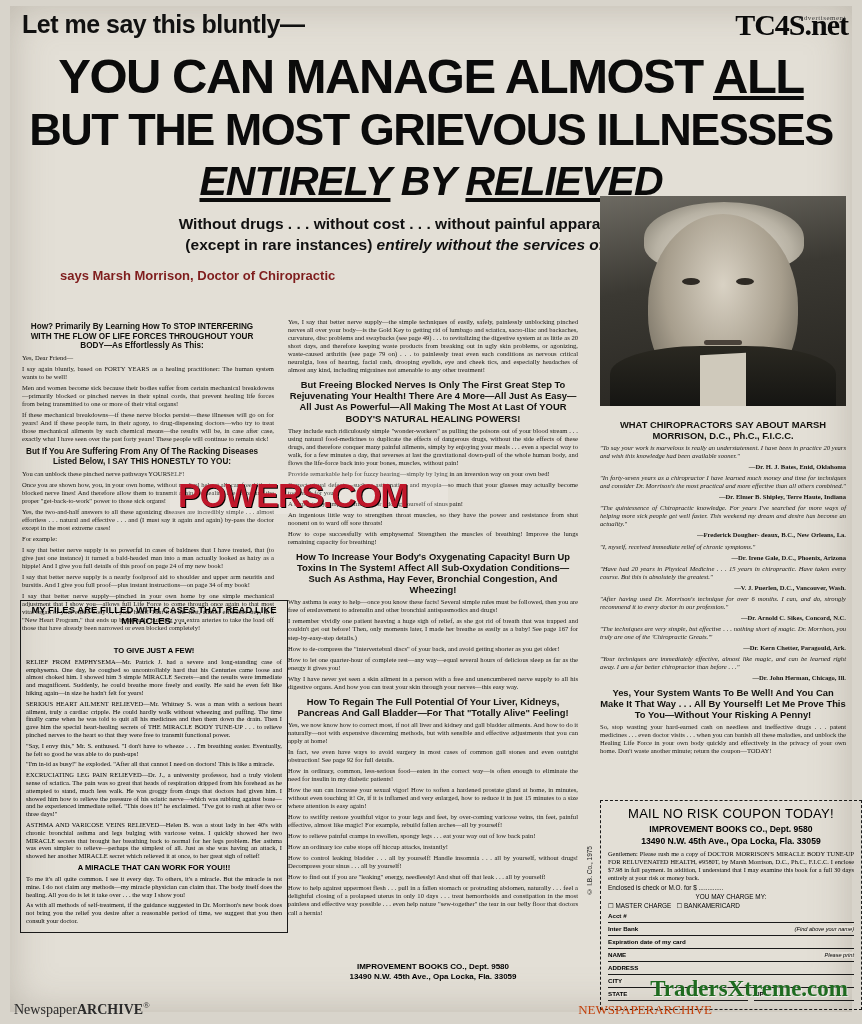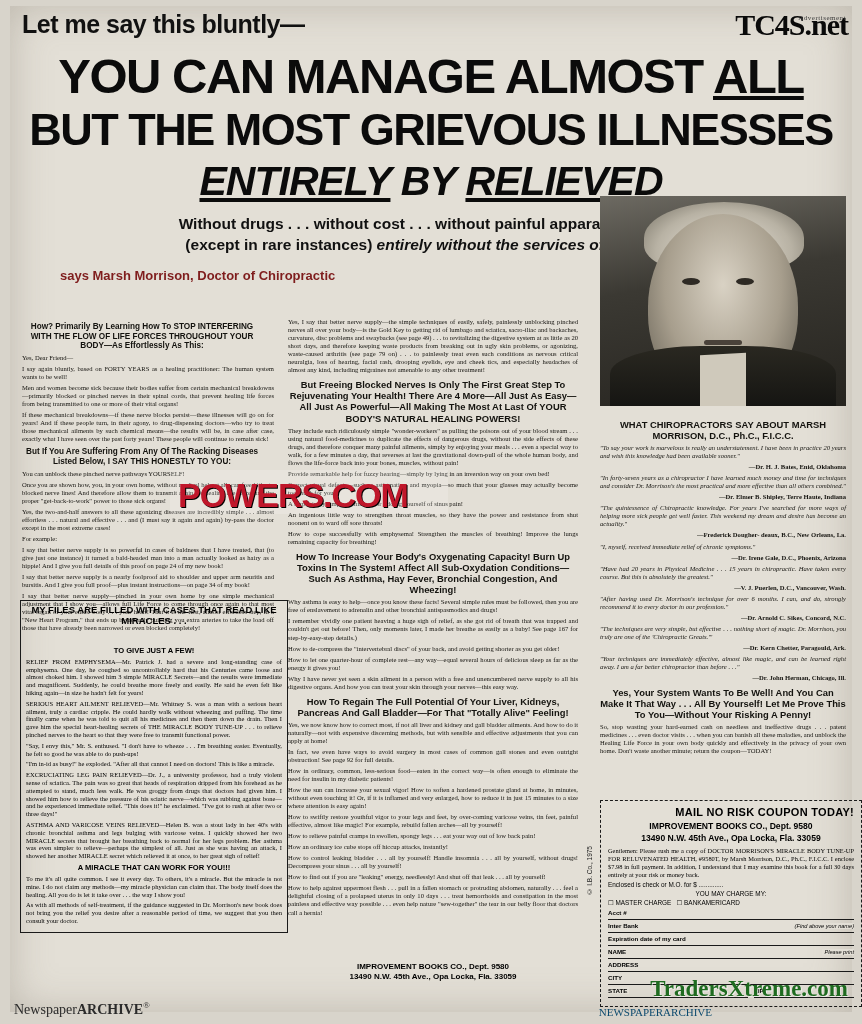--- a/index.html
+++ b/index.html
@@ -17,21 +17,21 @@
     color:#c0162a;letter-spacing:-1px;text-shadow:1px 1px 0 #000;}
   .wm-dlsub-bg{position:absolute;left:170px;top:470px;width:278px;height:44px;background:rgba(255,255,255,.18);z-index:44;}
   .wm-traders{position:absolute;right:14px;bottom:22px;z-index:45;
     font-family:"Liberation Serif",serif;font-weight:bold;font-size:23px;color:#1f6b20;
     text-shadow:1px 1px 0 rgba(255,255,255,.6);}
   .wm-na{position:absolute;left:14px;bottom:6px;font-family:"Liberation Serif",serif;
     font-size:14px;color:#2b2b2b;z-index:45;}
   .wm-na b{font-weight:bold;}
   .wm-na small{font-size:9px;vertical-align:super;}
   .wm-na2{position:absolute;right:150px;bottom:6px;font-family:"Liberation Serif",serif;
-    font-size:11px;color:#0c4a6e;z-index:30;}
+    font-size:13px;color:#c2410c;z-index:30;}
   
   .bluntly{position:absolute;left:22px;top:10px;font-family:"Liberation Sans",sans-serif;
     font-weight:bold;font-size:25px;color:#111;letter-spacing:-.5px;}
   .h1{position:absolute;left:0;width:862px;text-align:center;font-family:"Liberation Sans",sans-serif;
     font-weight:bold;color:#0b0b0b;letter-spacing:-1.5px;}
   .h1a{top:48px;font-size:49px;}
   .h1b{top:104px;font-size:45px;}
   .h1c{top:158px;font-size:41px;font-style:italic;letter-spacing:-1px;}
   .u{text-decoration:underline;text-align:center;}
   .subhead{position:absolute;left:60px;top:214px;width:740px;text-align:center;
@@ -73,21 +73,21 @@
   .filesbox .bt{font-family:"Liberation Sans",sans-serif;font-weight:bold;font-size:9.5px;text-align:center;line-height:1.15;margin-bottom:19px;}
   .filesbox .bt2{font-family:"Liberation Sans",sans-serif;font-weight:bold;font-size:7.6px;text-align:center;margin-bottom:3px;}
   .filesbox p{font-family:"Liberation Serif",serif;font-size:6.5px;line-height:1.2;margin:0 0 3px 0;text-align:justify;}
   
   .addr{position:absolute;font-family:"Liberation Sans",sans-serif;font-weight:bold;font-size:8px;
     text-align:center;line-height:1.3;}
   .addr1{left:288px;top:962px;width:290px;}
   
   .coupon{position:absolute;left:600px;top:800px;width:246px;border:1px dashed #1a1a1a;padding:5px 7px 8px 7px;
     font-family:"Liberation Sans",sans-serif;}
-  .coupon .ct{font-size:11px;font-weight:bold;text-align:right;letter-spacing:.3px;}
+  .coupon .ct{font-size:13px;font-weight:normal;text-align:center;letter-spacing:.3px;}
   .coupon .co{font-size:8.6px;font-weight:bold;text-align:center;margin-top:3px;line-height:1.25;}
   .coupon .cp{font-family:"Liberation Serif",serif;font-size:6.4px;line-height:1.2;text-align:justify;margin:4px 0 3px 0;}
   .coupon .cl{font-size:6.4px;margin:2px 0;}
   .coupon .line{border-bottom:1px solid #1a1a1a;height:10px;margin:2px 0 0 0;position:relative;}
   .coupon .line span{position:absolute;left:0;top:0;font-size:6.2px;font-weight:bold;background:#e3dfd6;padding-right:2px;}
   .coupon .line i{position:absolute;right:0;top:1px;font-size:5.6px;font-style:italic;font-weight:normal;background:#e3dfd6;padding-left:2px;}
   .coupon .row2{display:flex;gap:6px;}
   .vertcode{position:absolute;left:586px;top:846px;font-family:"Liberation Sans",sans-serif;font-size:6.5px;
     writing-mode:vertical-rl;transform:rotate(180deg);color:#222;}
 </style>

